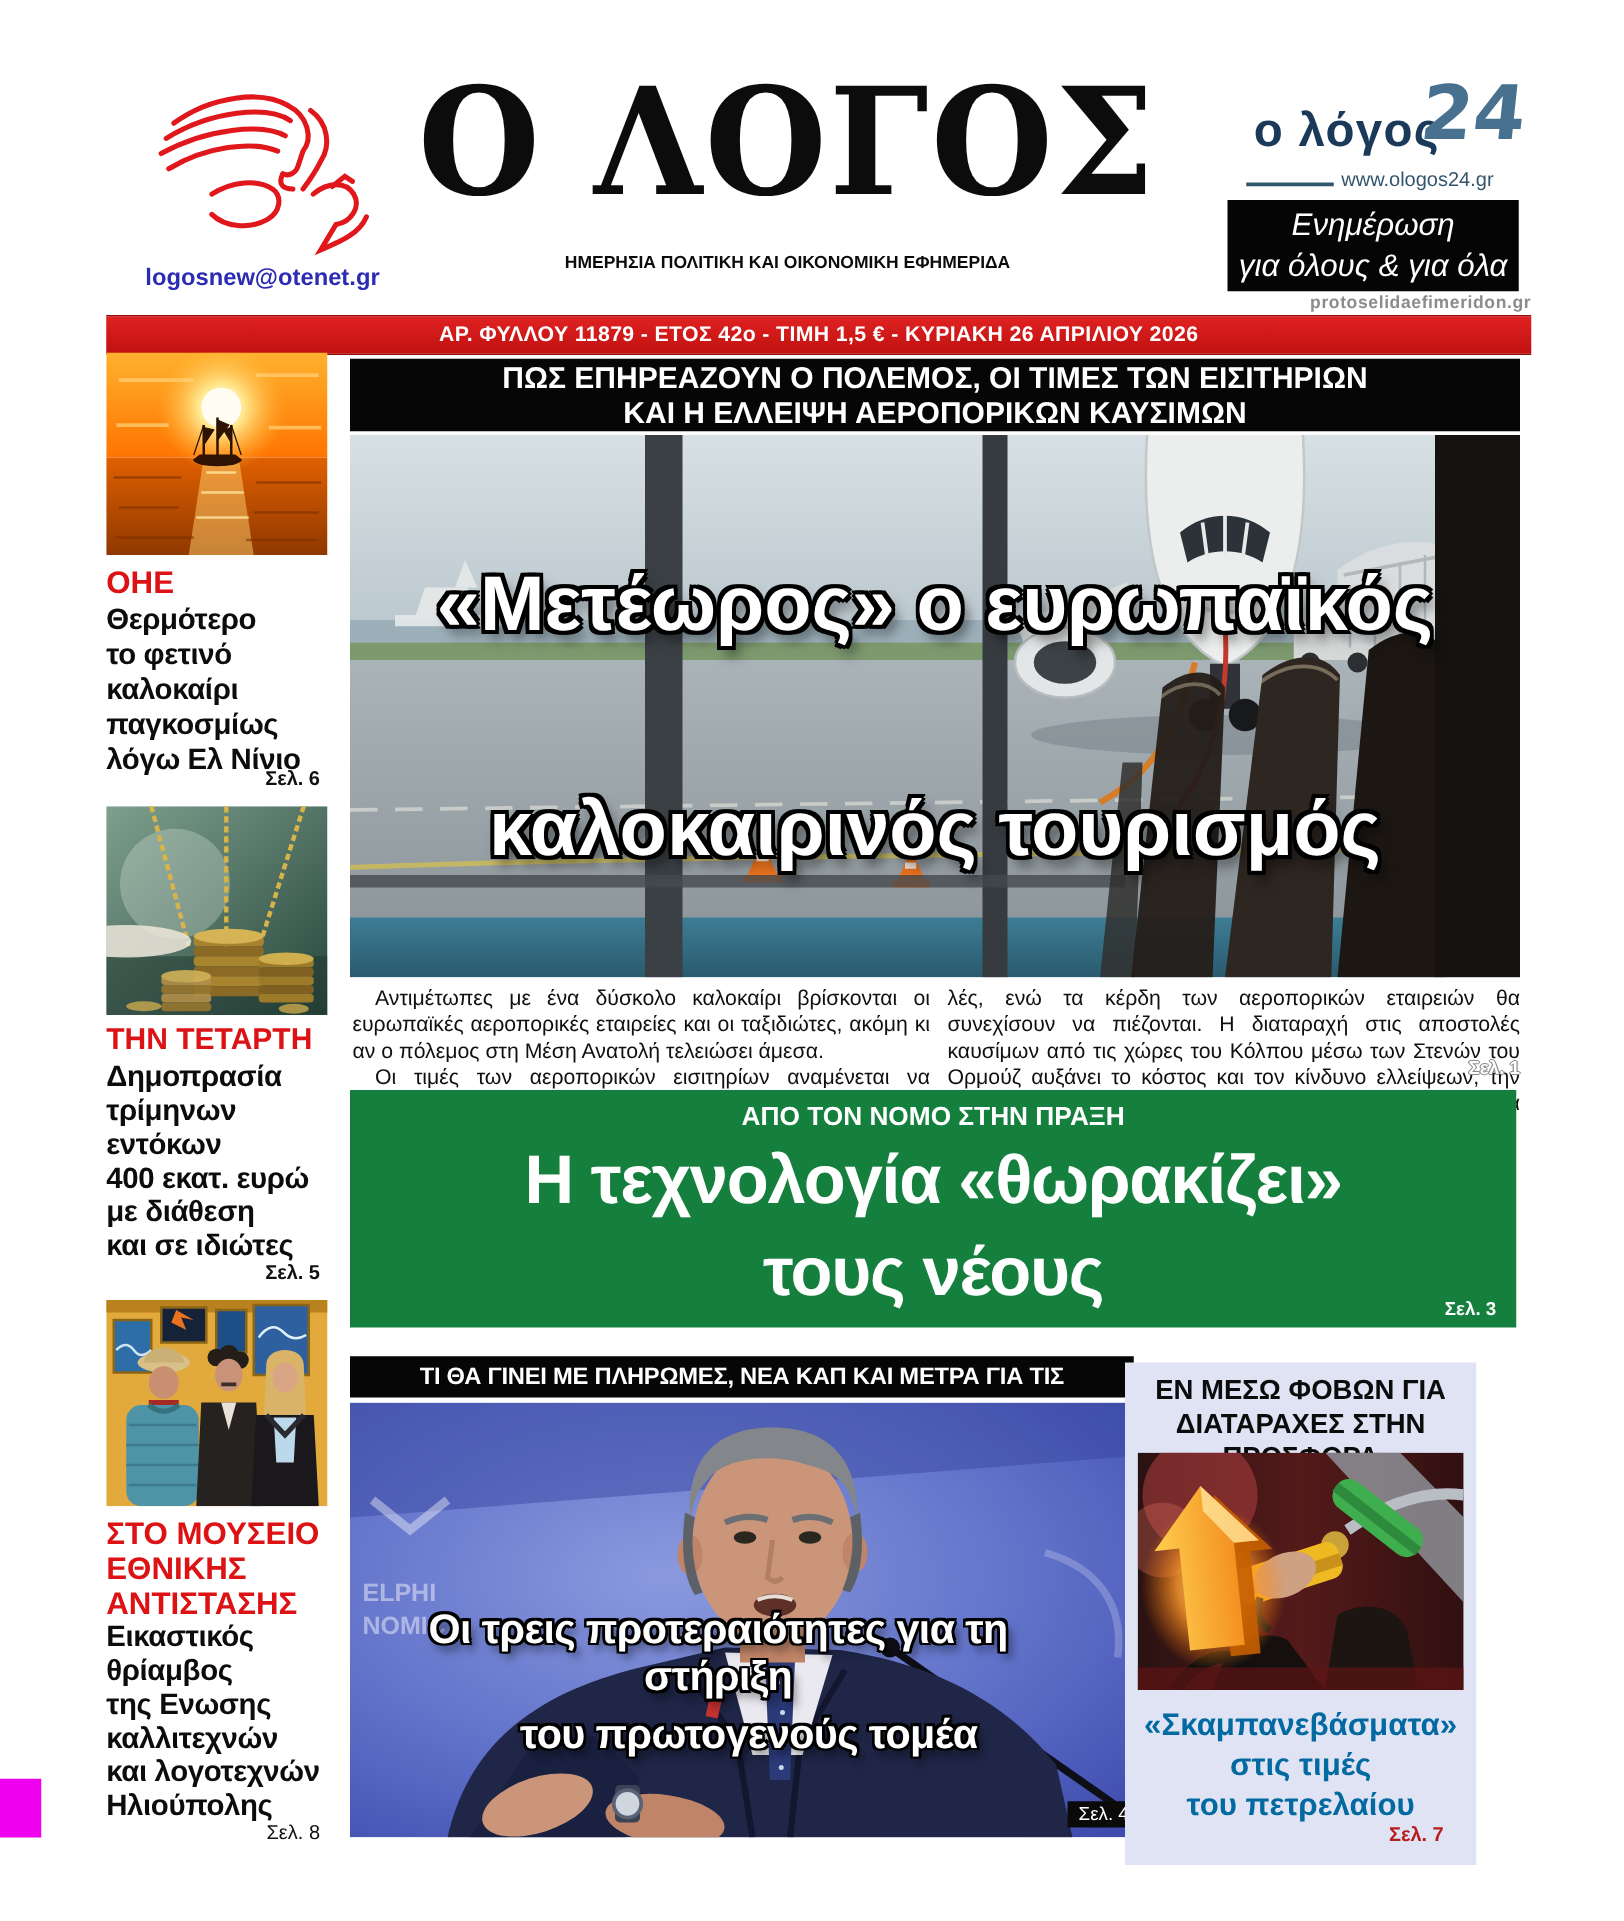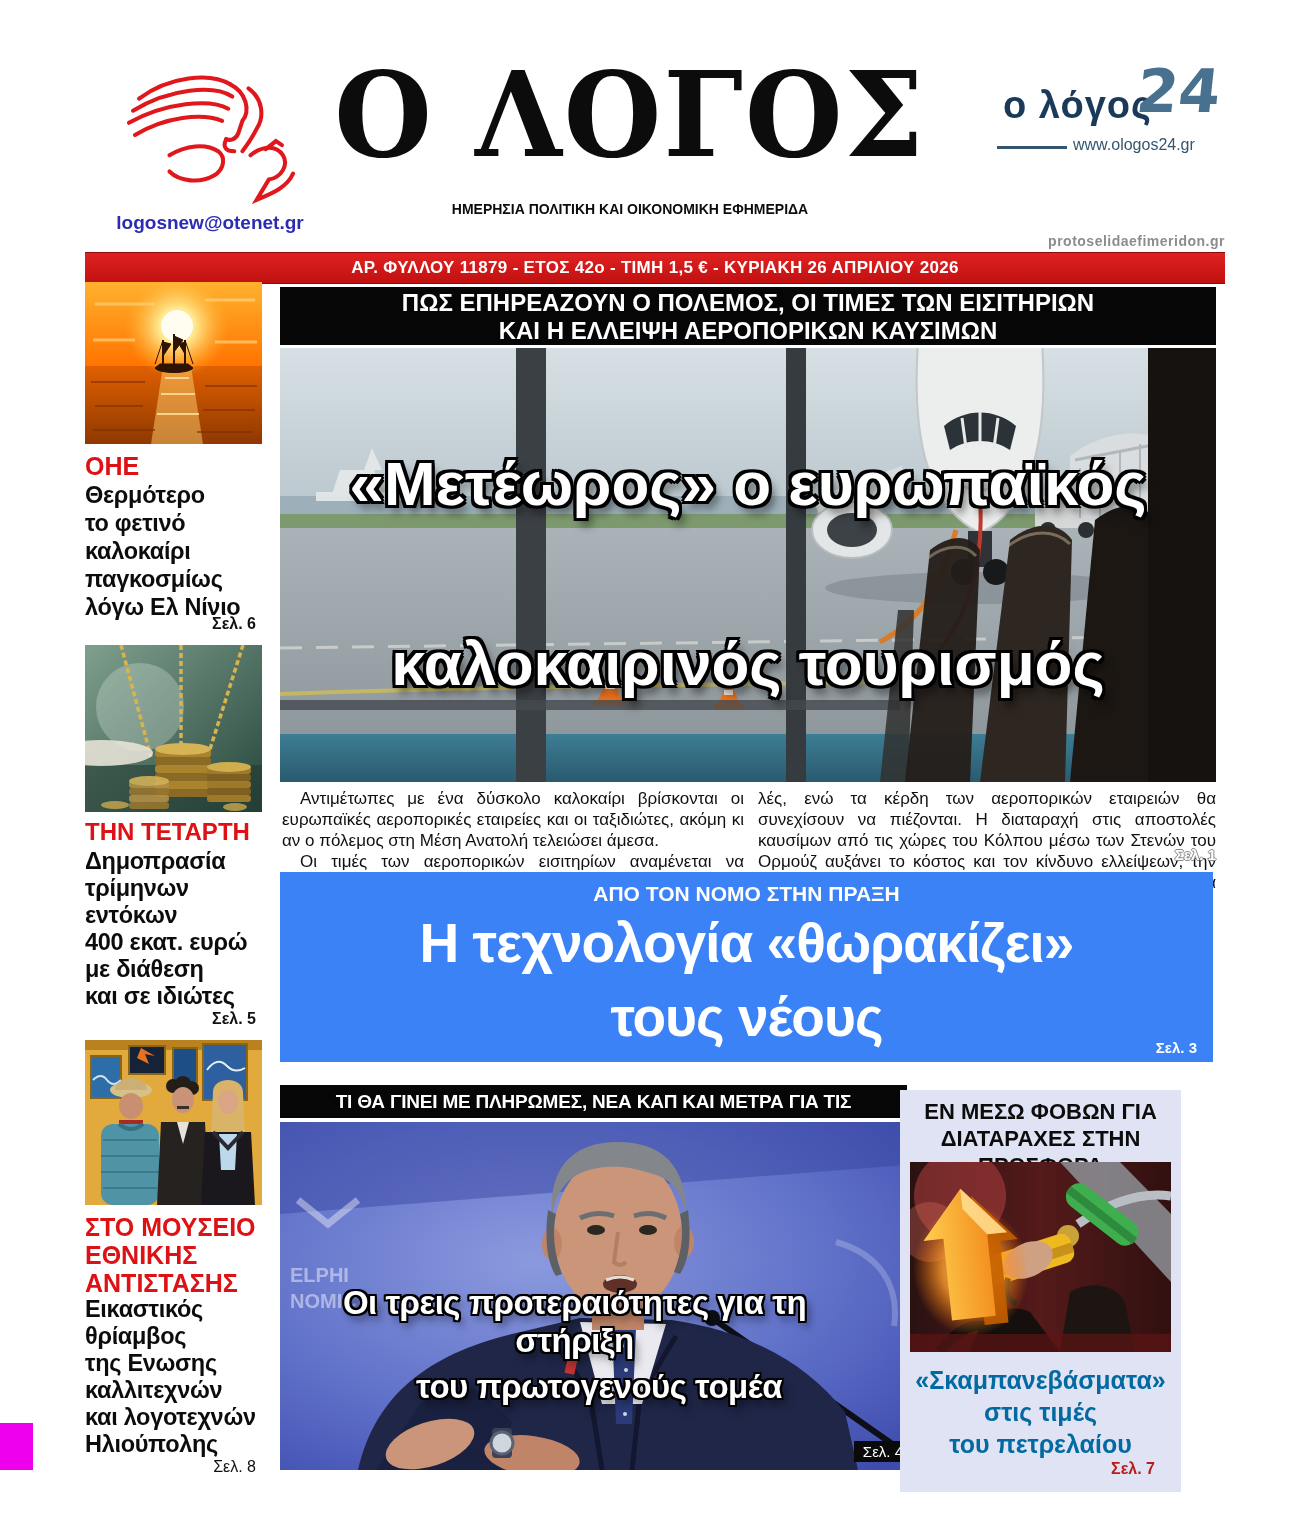--- a/index.html
+++ b/index.html
@@ -55,21 +55,21 @@
             -3px 0 0 #000,3px 0 0 #000,0 -3px 0 #000,0 3px 0 #000,5px 8px 10px rgba(0,0,0,.55);}
   .outline2{text-shadow:-2px -2px 0 #000,2px -2px 0 #000,-2px 2px 0 #000,2px 2px 0 #000,
             -2px 0 0 #000,2px 0 0 #000,0 -2px 0 #000,0 2px 0 #000,4px 6px 8px rgba(0,0,0,.55);}
   .bodycol{top:788px;font-size:17px;line-height:21px;text-align:justify;color:#101010;}
   #bodyL{left:282px;width:462px;}
   #bodyR{left:758px;width:458px;}
   .bodycol p{margin:0;text-indent:18px;}
   #bodyR p{text-indent:0;}
   #leadpg{left:1140px;top:846px;width:76px;text-align:right;font-size:15px;font-weight:bold;color:#fff;
           text-shadow:1px 0 #8a8a8a,-1px 0 #8a8a8a,0 1px #8a8a8a,0 -1px #8a8a8a;}
-  #techbox{left:280px;top:872px;width:933px;height:190px;background:#3b82f6;color:#fff;}
+  #techbox{left:280px;top:872px;width:933px;height:190px;background:#15803d;color:#fff;}
   #techbox .kick{position:absolute;top:10px;left:0;width:100%;text-align:center;font-size:21px;font-weight:bold;}
   #techbox .hl{position:absolute;top:34px;left:0;width:100%;text-align:center;font-size:55px;font-weight:bold;line-height:74px;letter-spacing:-1px;}
   #techbox .pg{position:absolute;right:16px;bottom:6px;font-size:15px;font-weight:bold;}
   #banner2{left:280px;top:1085px;width:627px;height:33px;background:#060606;color:#fff;
            font-size:19px;font-weight:bold;line-height:33px;text-align:center;letter-spacing:-.2px;}
   #photo{left:280px;top:1122px;width:638px;height:348px;overflow:hidden;}
   #photo .wm{position:absolute;left:10px;top:140px;color:#fff;opacity:.45;font-size:20px;font-weight:bold;line-height:26px;}
   #agrih1{left:280px;top:1284px;width:589px;text-align:center;font-weight:bold;color:#fff;font-size:33px;letter-spacing:-.5px;}
   #agrih2{left:280px;top:1368px;width:638px;text-align:center;font-weight:bold;color:#fff;font-size:33px;letter-spacing:-.5px;}
   #photo .badge{position:absolute;right:6px;bottom:8px;background:#0a0a0a;color:#fff;
@@ -105,20 +105,22 @@
   <div class="abs" id="email">logosnew@otenet.gr</div>
   <div class="abs" id="masthead">Ο ΛΟΓΟΣ</div>
   <div class="abs" id="subtitle">ΗΜΕΡΗΣΙΑ ΠΟΛΙΤΙΚΗ ΚΑΙ ΟΙΚΟΝΟΜΙΚΗ ΕΦΗΜΕΡΙΔΑ</div>
 
   <div class="abs" id="sitelogo">
     <span class="nm">ο λόγος</span>
     <span class="num">24</span>
     <span class="rule"></span>
     <span class="url">www.ologos24.gr</span>
   </div>
+  <div class="abs prel" id="tagline">Ενημέρωση
+για όλους &amp; για όλα</div>
   <div class="abs" id="watermark">protoselidaefimeridon.gr</div>
   <div class="abs" id="issuebar">ΑΡ. ΦΥΛΛΟΥ 11879 - ΕΤΟΣ 42ο - ΤΙΜΗ 1,5 € - ΚΥΡΙΑΚΗ 26 ΑΠΡΙΛΙΟΥ 2026</div>
 
   <div class="abs sbx" id="sb-img1">
     <svg viewBox="0 0 177 162" width="100%" height="100%" preserveAspectRatio="none">
       <defs>
         <linearGradient id="sk" x1="0" y1="0" x2="0" y2="1">
             <stop offset="0" stop-color="#ffb12e"></stop>
             <stop offset="1" stop-color="#ff7400"></stop>
           </linearGradient>

